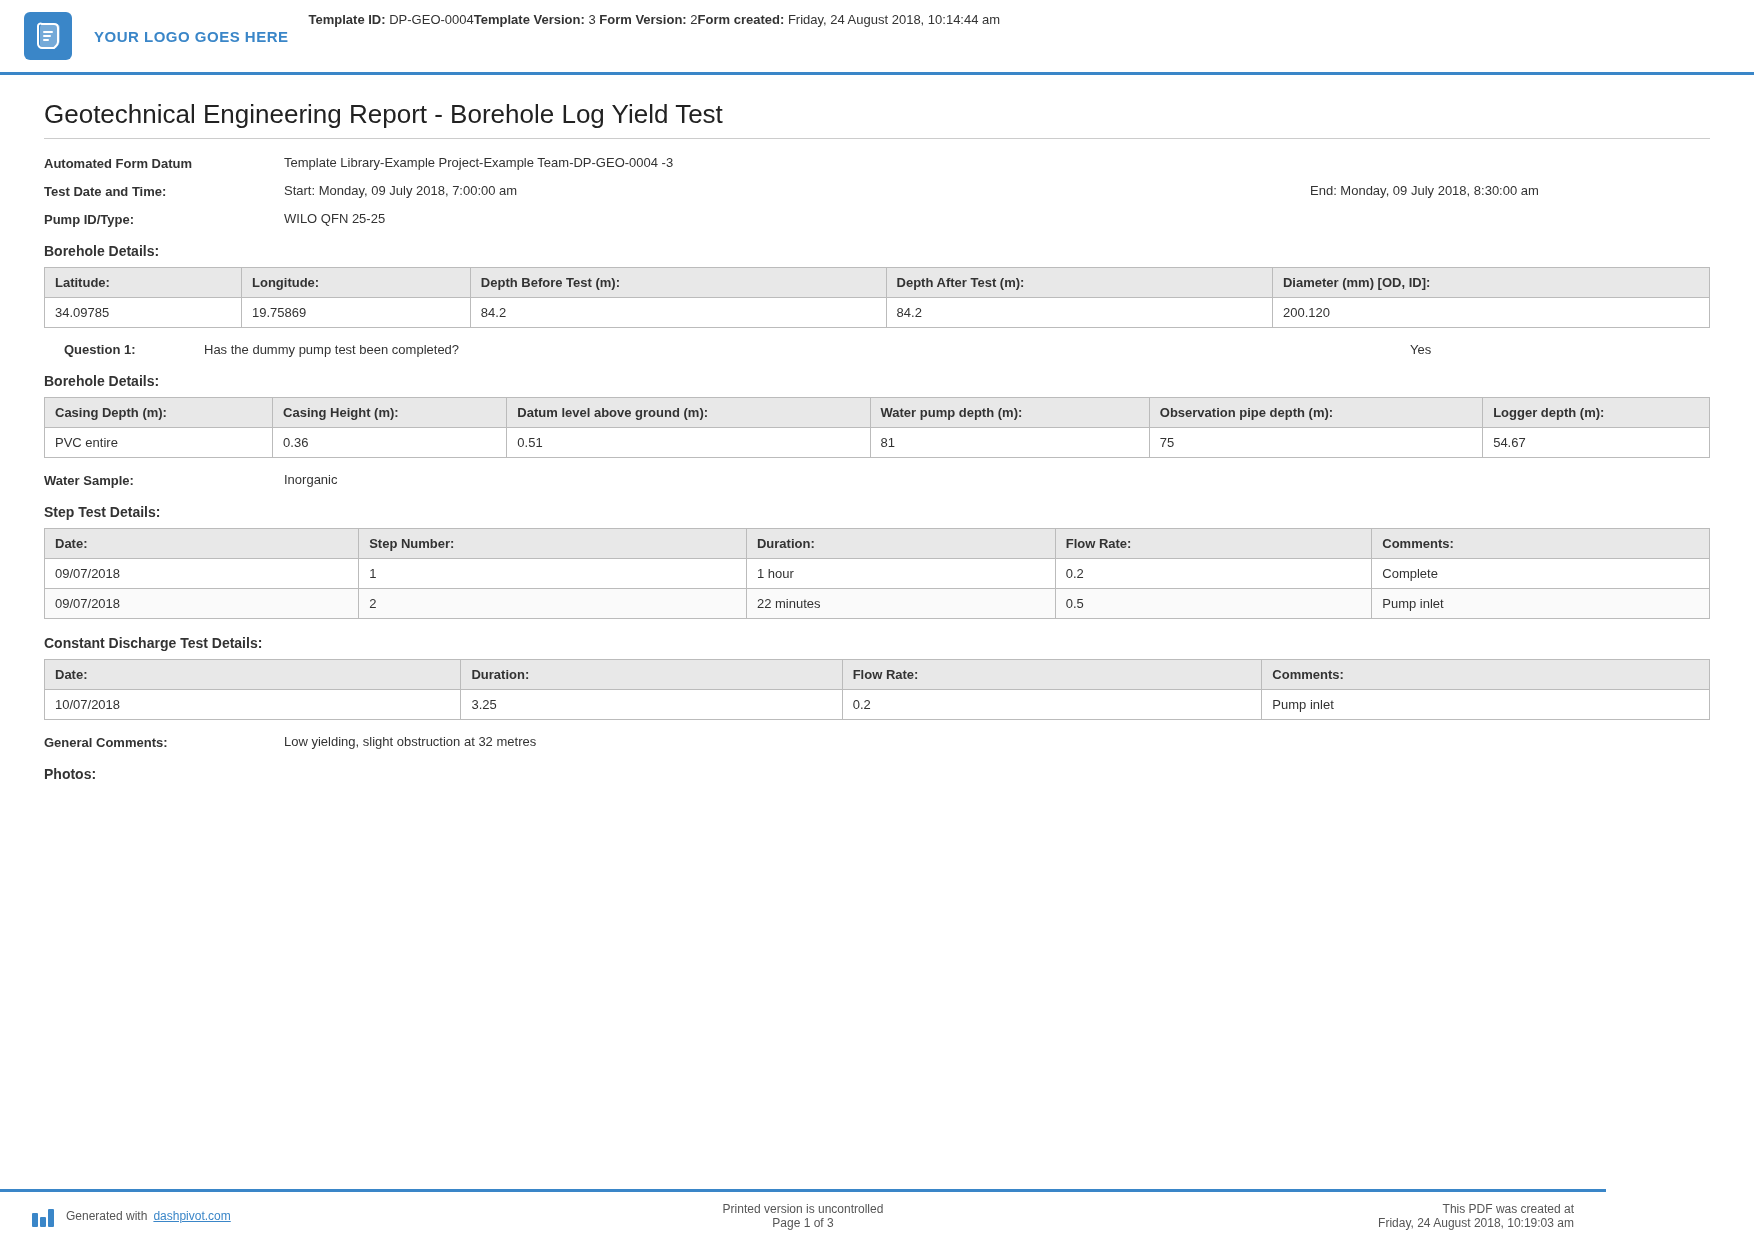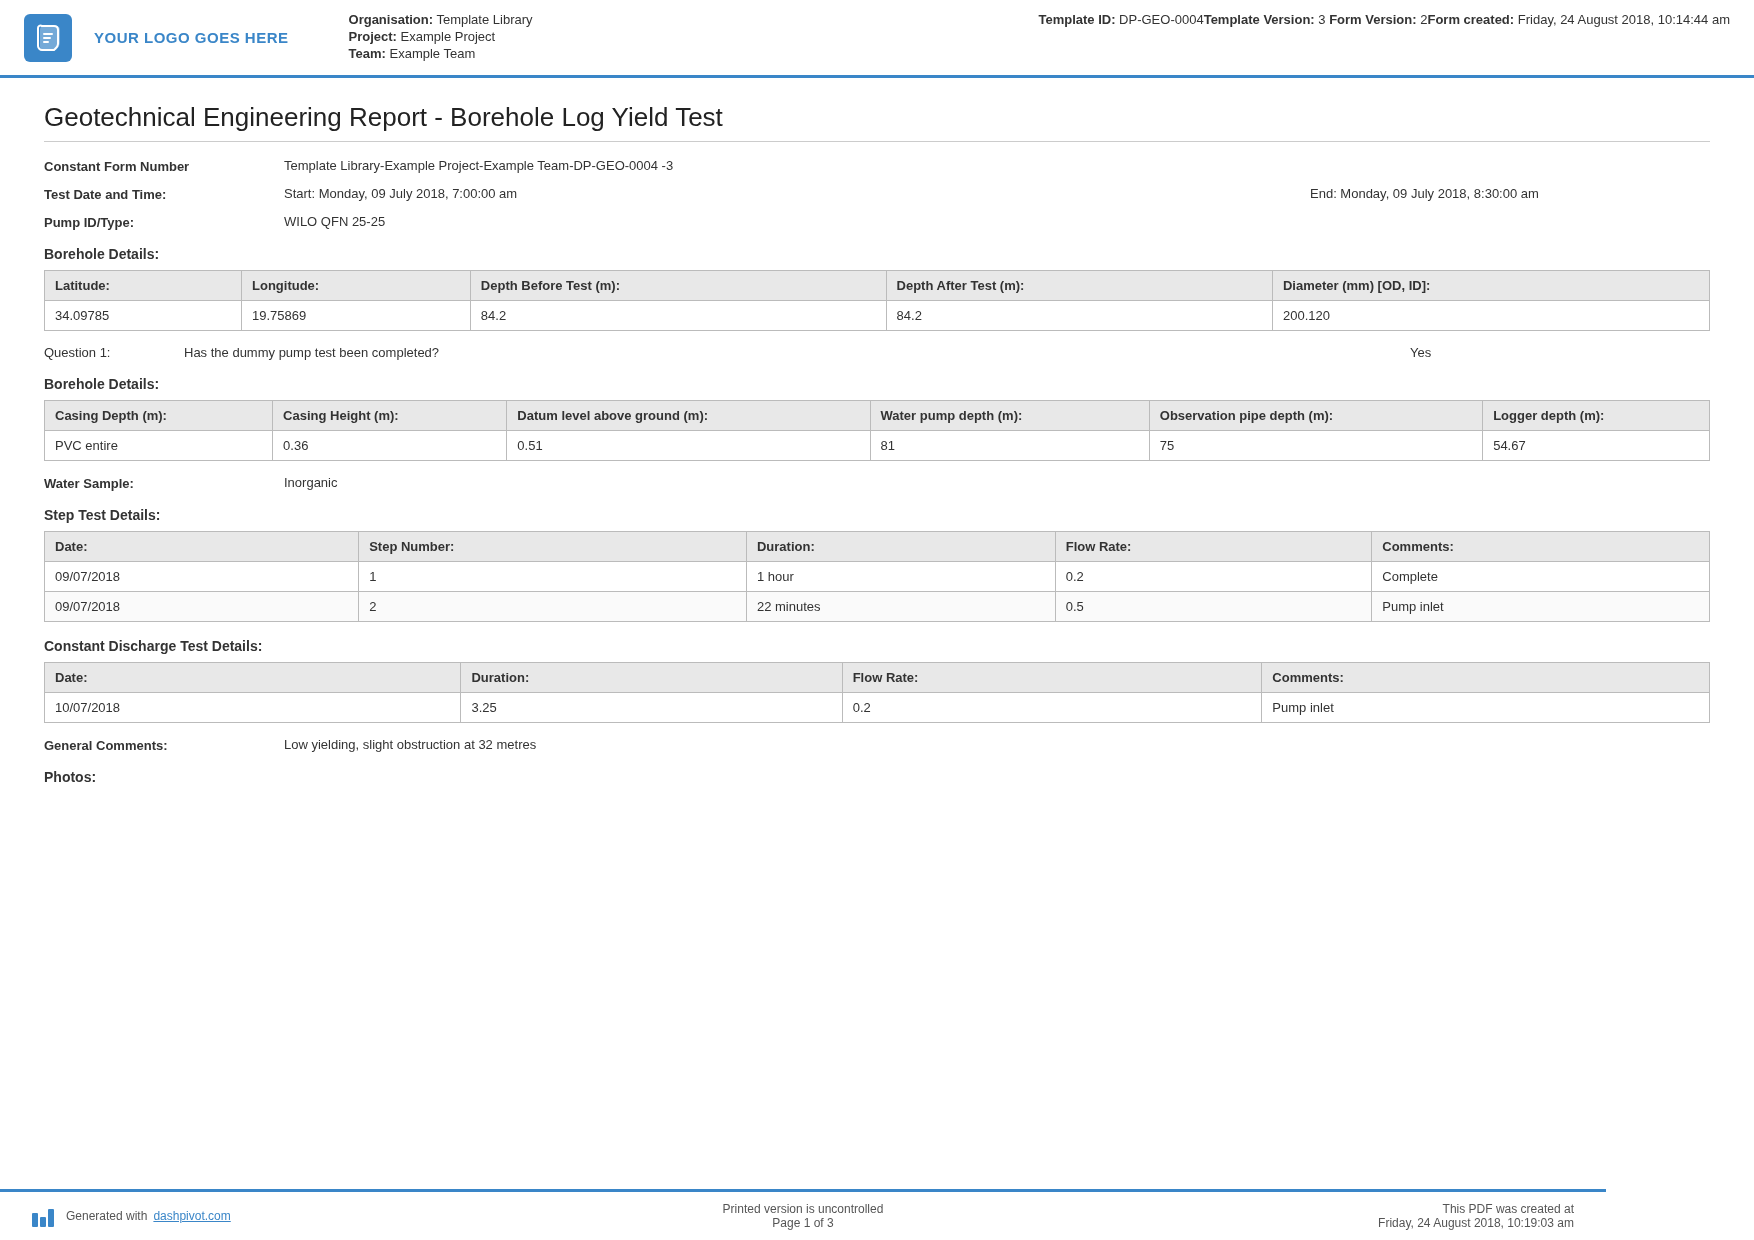--- a/index.html
+++ b/index.html
@@ -135,22 +135,23 @@
     table tr:nth-child(even) td {
       background: #fafafa;
     }
 
     .question-row {
       display: flex;
       align-items: center;
       margin-bottom: 14px;
     }
     .question-label {
-      font-weight: normal;
+      font-weight: bold;
       min-width: 140px;
+      margin-left: 20px;
     }
     .question-text {
       flex: 1;
       font-size: 13px;
     }
     .question-answer {
       min-width: 300px;
       font-size: 13px;
     }
 
@@ -212,34 +213,20 @@
     <div class="logo-icon">
       <svg width="32" height="32" viewBox="0 0 32 32" fill="none">
         <path d="M8 8 Q8 4 12 4 L24 4 Q28 4 28 8 L28 20 Q28 24 24 28 L12 28 Q8 28 8 24 Z" fill="white" opacity="0.3"></path>
         <path d="M6 6 C6 4 8 3 10 4 L22 4 C25 4 26 6 26 8 L26 22 C26 25 24 26 22 28 L10 28 C8 28 6 26 6 24 Z" fill="none" stroke="white" stroke-width="2"></path>
         <path d="M12 12 L20 12 M12 16 L18 16 M12 20 L16 20" stroke="white" stroke-width="2" stroke-linecap="round"></path>
       </svg>
     </div>
     <span class="logo-text">YOUR LOGO GOES HERE</span>
   </div>
 
-  <div class="header-center">
-    <p>
-      <strong>Organisation:</strong>
-      <span>Template Library</span>
-    </p>
-    <p>
-      <strong>Project:</strong>
-      <span>Example Project</span>
-    </p>
-    <p>
-      <strong>Team:</strong>
-      <span>Example Team</span>
-    </p>
-  </div>
 
   <div class="header-right">
     <p>
       <strong>Template ID:</strong>
       <span>DP-GEO-0004</span>
     </p>
     <p>
       <strong>Template Version:</strong>
       <span>3</span>
       <span> </span>
@@ -251,21 +238,21 @@
       <span>Friday, 24 August 2018, 10:14:44 am</span>
     </p>
   </div>
 </div>
 
 <div class="main">
 
   <h1 class="report-title">Geotechnical Engineering Report - Borehole Log Yield Test</h1>
 
   <div class="field-row">
-    <span class="field-label">Constant Form Number</span>
+    <span class="field-label">Automated Form Datum</span>
     <span class="field-value">Template Library-Example Project-Example Team-DP-GEO-0004   -3</span>
   </div>
 
   <div class="field-row">
     <span class="field-label">Test Date and Time:</span>
     <span class="field-value">Start: Monday, 09 July 2018, 7:00:00 am</span>
     <span class="field-value-right">End: Monday, 09 July 2018, 8:30:00 am</span>
   </div>
 
 

